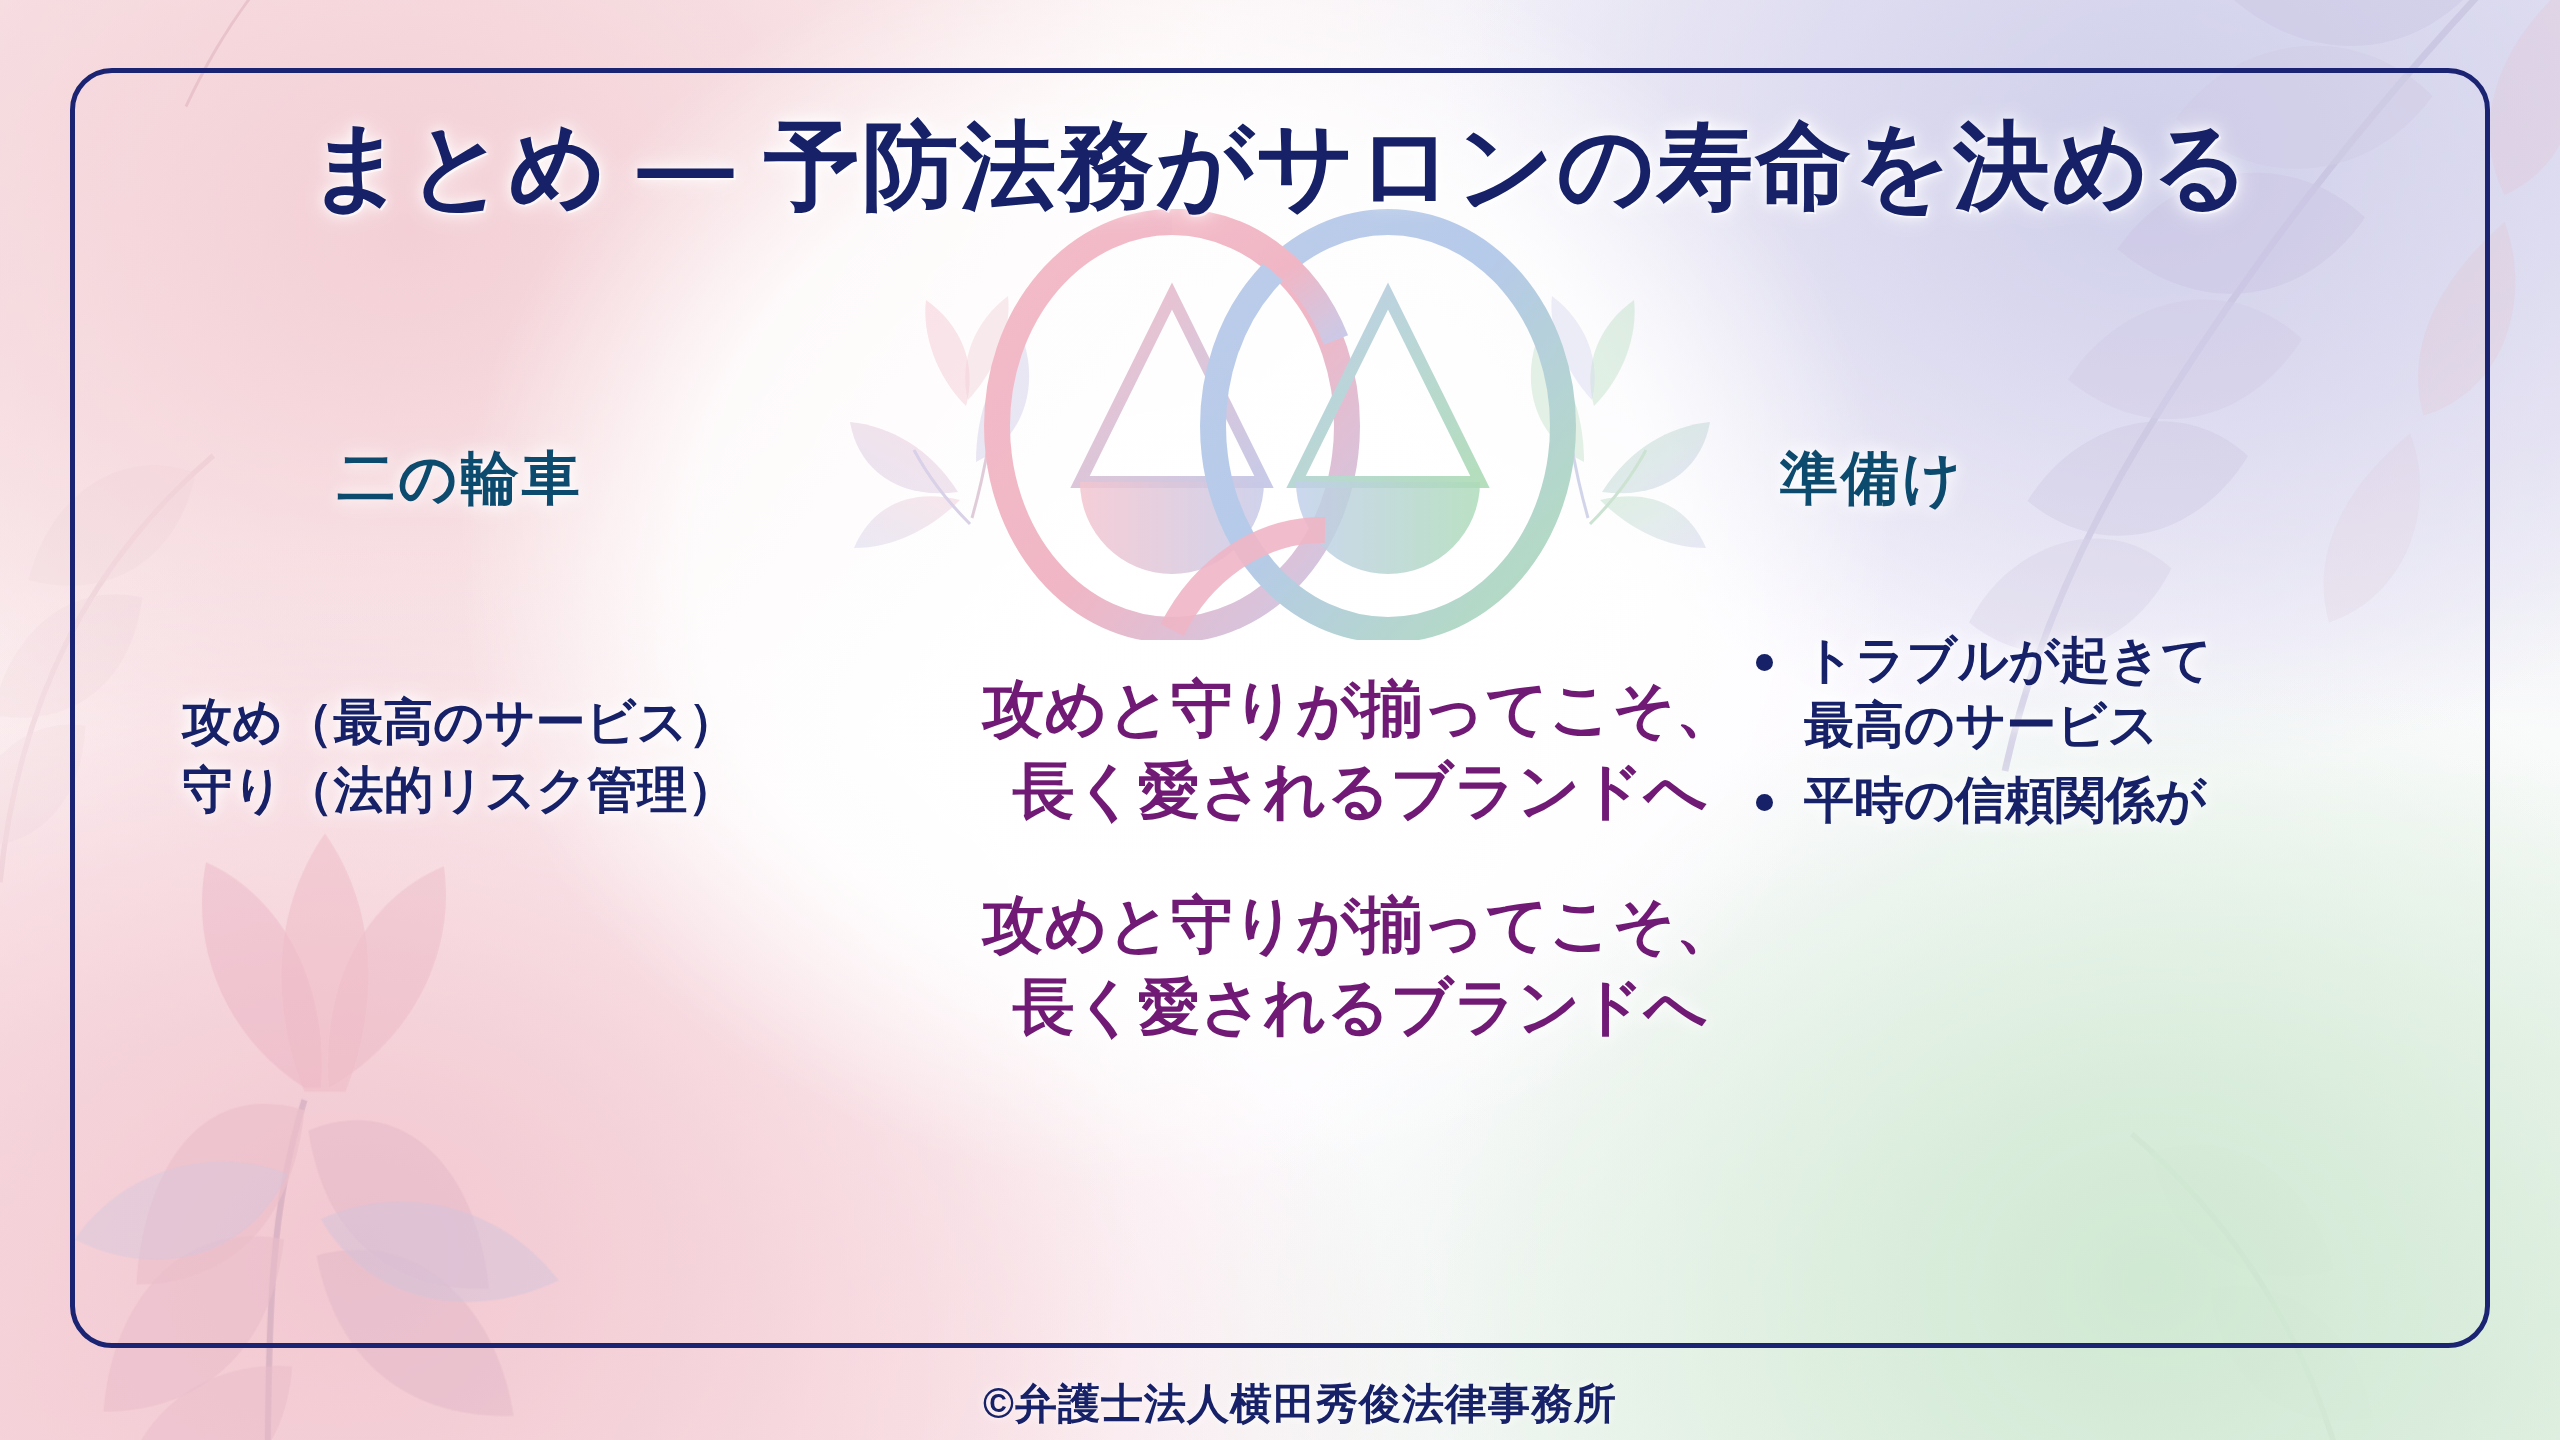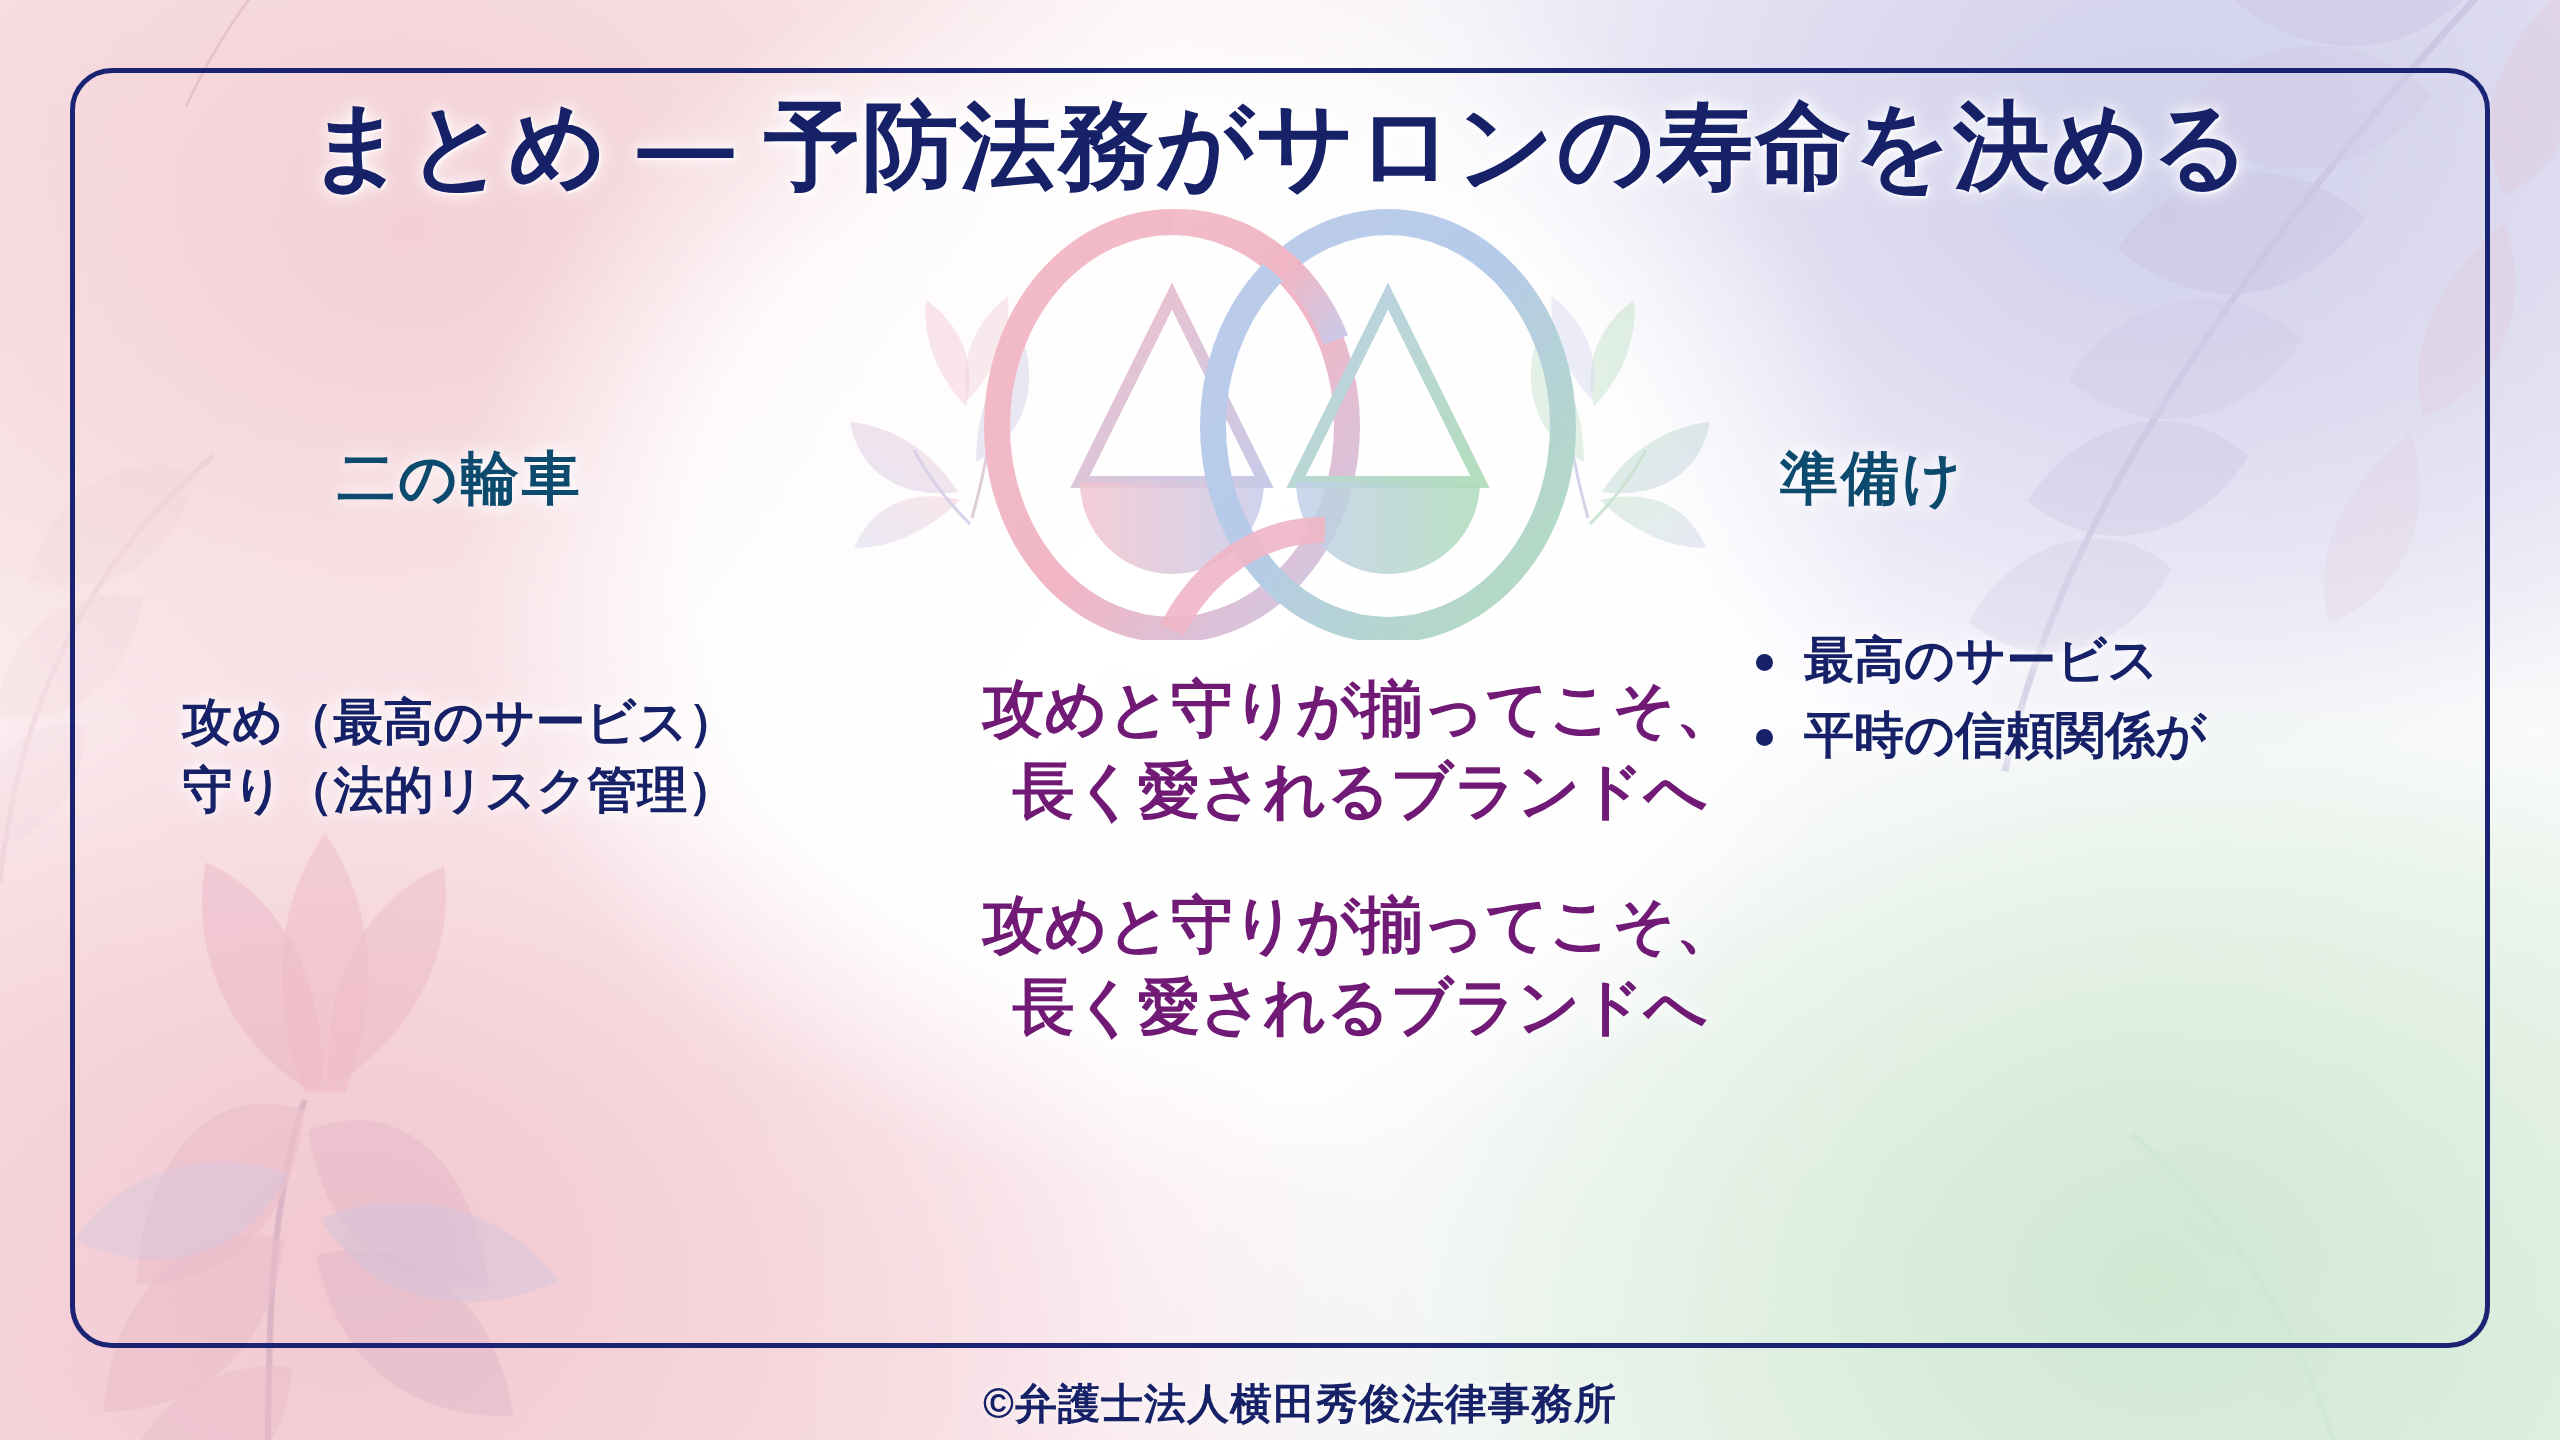--- a/index.html
+++ b/index.html
@@ -97,21 +97,21 @@
   }
 
   
   .content {
     position: absolute;
     left: 70px; top: 68px; right: 70px; bottom: 92px;
   }
 
   .title {
     position: absolute;
-    left: 0; right: 0; top: 28px;
+    left: 0; right: 0; top: 48px;
     text-align: center;
     color: #162168;
     font-size: 96px;
     font-weight: 700;
     letter-spacing: 2px;
     line-height: 1.05;
     white-space: nowrap;
     text-shadow:
       0 0 12px rgba(255,255,255,.95),
       0 0 26px rgba(255,255,255,.85),
@@ -392,20 +392,21 @@
     </div>
 
     <div class="col-right">
       <div class="col-head">準備け</div>
     </div>
 
     <ul class="bullets">
       <li>
         <span class="dot"></span>
         <span class="btext">
+          <span class="bline">トラブルが起きて</span>
           <span class="bline">最高のサービス</span>
         </span>
       </li>
       <li>
         <span class="dot"></span>
         <span class="btext">
           <span class="bline">平時の信頼関係が</span>
         </span>
       </li>
     </ul>

